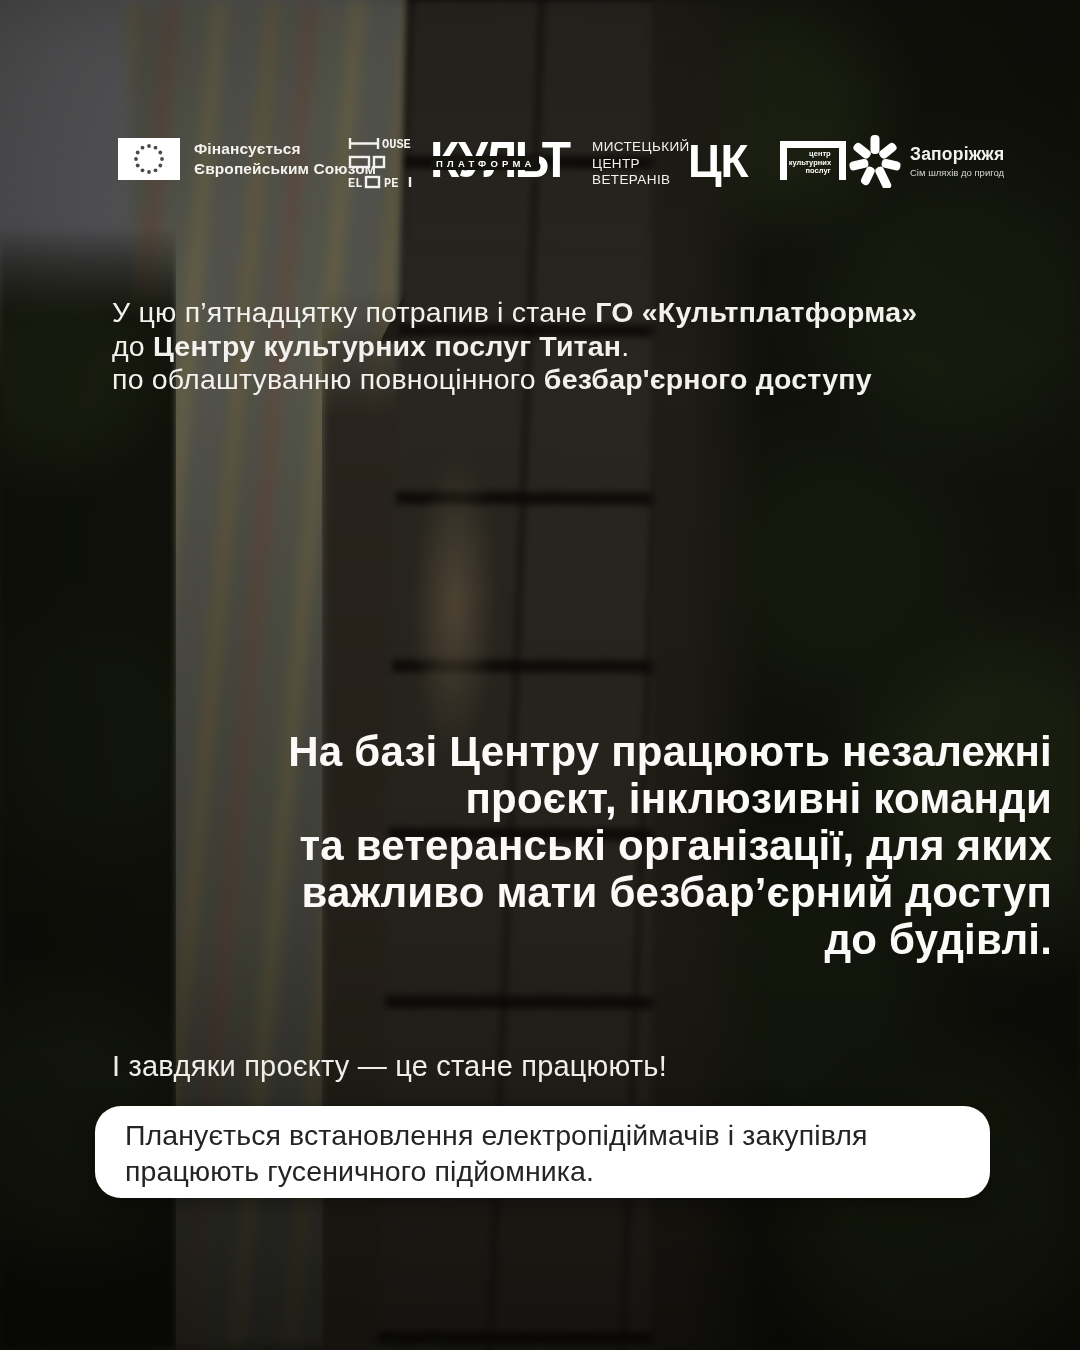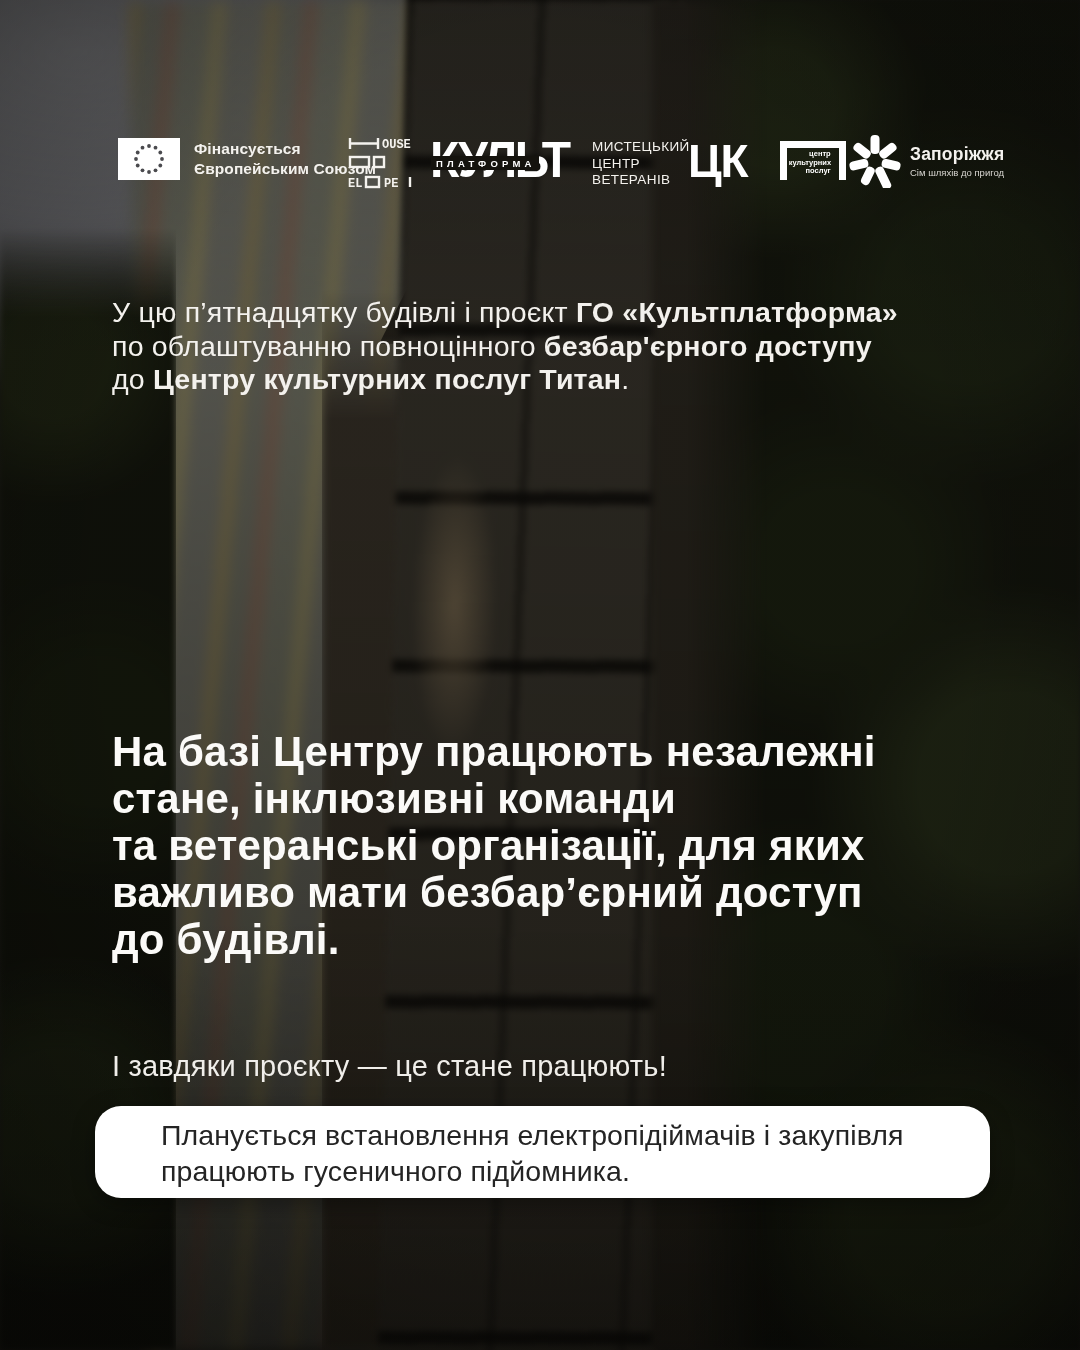--- a/index.html
+++ b/index.html
@@ -114,32 +114,32 @@
   .intro {
     position:absolute; left:112px; top:296px; width:930px;
     font-size:28.5px; line-height:33.5px; color:#f3f1ed; font-weight:400; letter-spacing:0.2px;
   }
   .intro .line { white-space:nowrap; }
   .intro .b { font-weight:700; }
   .headline {
     position:absolute; left:112px; top:728px; width:940px;
     font-size:42px; line-height:47px; font-weight:700; color:#fbfaf8; letter-spacing:0.2px;
   }
-  .headline div { white-space:nowrap; }
+  .headline div { white-space:nowrap;text-align:right; }
   .lead-in {
     position:absolute; left:112px; top:1050px;
     font-size:29px; font-weight:400; color:#f0eeea; letter-spacing:0.2px;
   }
   .card {
     position:absolute; left:95px; top:1106px; width:895px; height:92px;
     background:#ffffff; border-radius:26px;
     box-shadow: 0 6px 22px rgba(0,0,0,0.35);
   }
   .card-text { padding:11px 30px 0 30px; font-size:28.5px; line-height:36px; color:#242424; letter-spacing:0.1px; }
-  .card-text div { white-space:nowrap;margin-left:36px; }
+  .card-text div { white-space:nowrap; }
 </style>
 </head>
 <body>
 
 <div class="canvas">
 
   <div class="bg">
     <div class="bg-layer bg-sky"></div>
     <div class="bg-layer bg-mural"></div>
     <div class="bg-layer bg-roof"></div>
@@ -244,28 +244,28 @@
       </svg>
       <div class="zp-text">
         <div class="zp-title">Запоріжжя</div>
         <div class="zp-sub">Сім шляхів до пригод</div>
       </div>
     </div>
 
   </div>
 
   <div class="intro">
-      <div class="line"><span>У цю п’ятнадцятку будівлі і проєкт </span><span class="b">ГО «Культплатформа»</span></div>
+      <div class="line"><span>У цю п’ятнадцятку потрапив і стане </span><span class="b">ГО «Культплатформа»</span></div>
+      <div class="line"><span>до </span><span class="b">Центру культурних послуг Титан</span><span>.</span></div>
       <div class="line"><span>по облаштуванню повноцінного </span><span class="b">безбар'єрного доступу</span></div>
-      <div class="line"><span>до </span><span class="b">Центру культурних послуг Титан</span><span>.</span></div>
     </div>
 
   <div class="headline">
       <div class="line">На базі Центру працюють незалежні</div>
-      <div class="line">стане, інклюзивні команди</div>
+      <div class="line">проєкт, інклюзивні команди</div>
       <div class="line">та ветеранські організації, для яких</div>
       <div class="line">важливо мати безбар’єрний доступ</div>
       <div class="line">до будівлі.</div>
     </div>
 
   <div class="lead-in">І завдяки проєкту — це стане працюють!</div>
 
   <div class="card">
     <div class="card-text">
         <div class="line">Планується встановлення електропідіймачів і закупівля</div>

